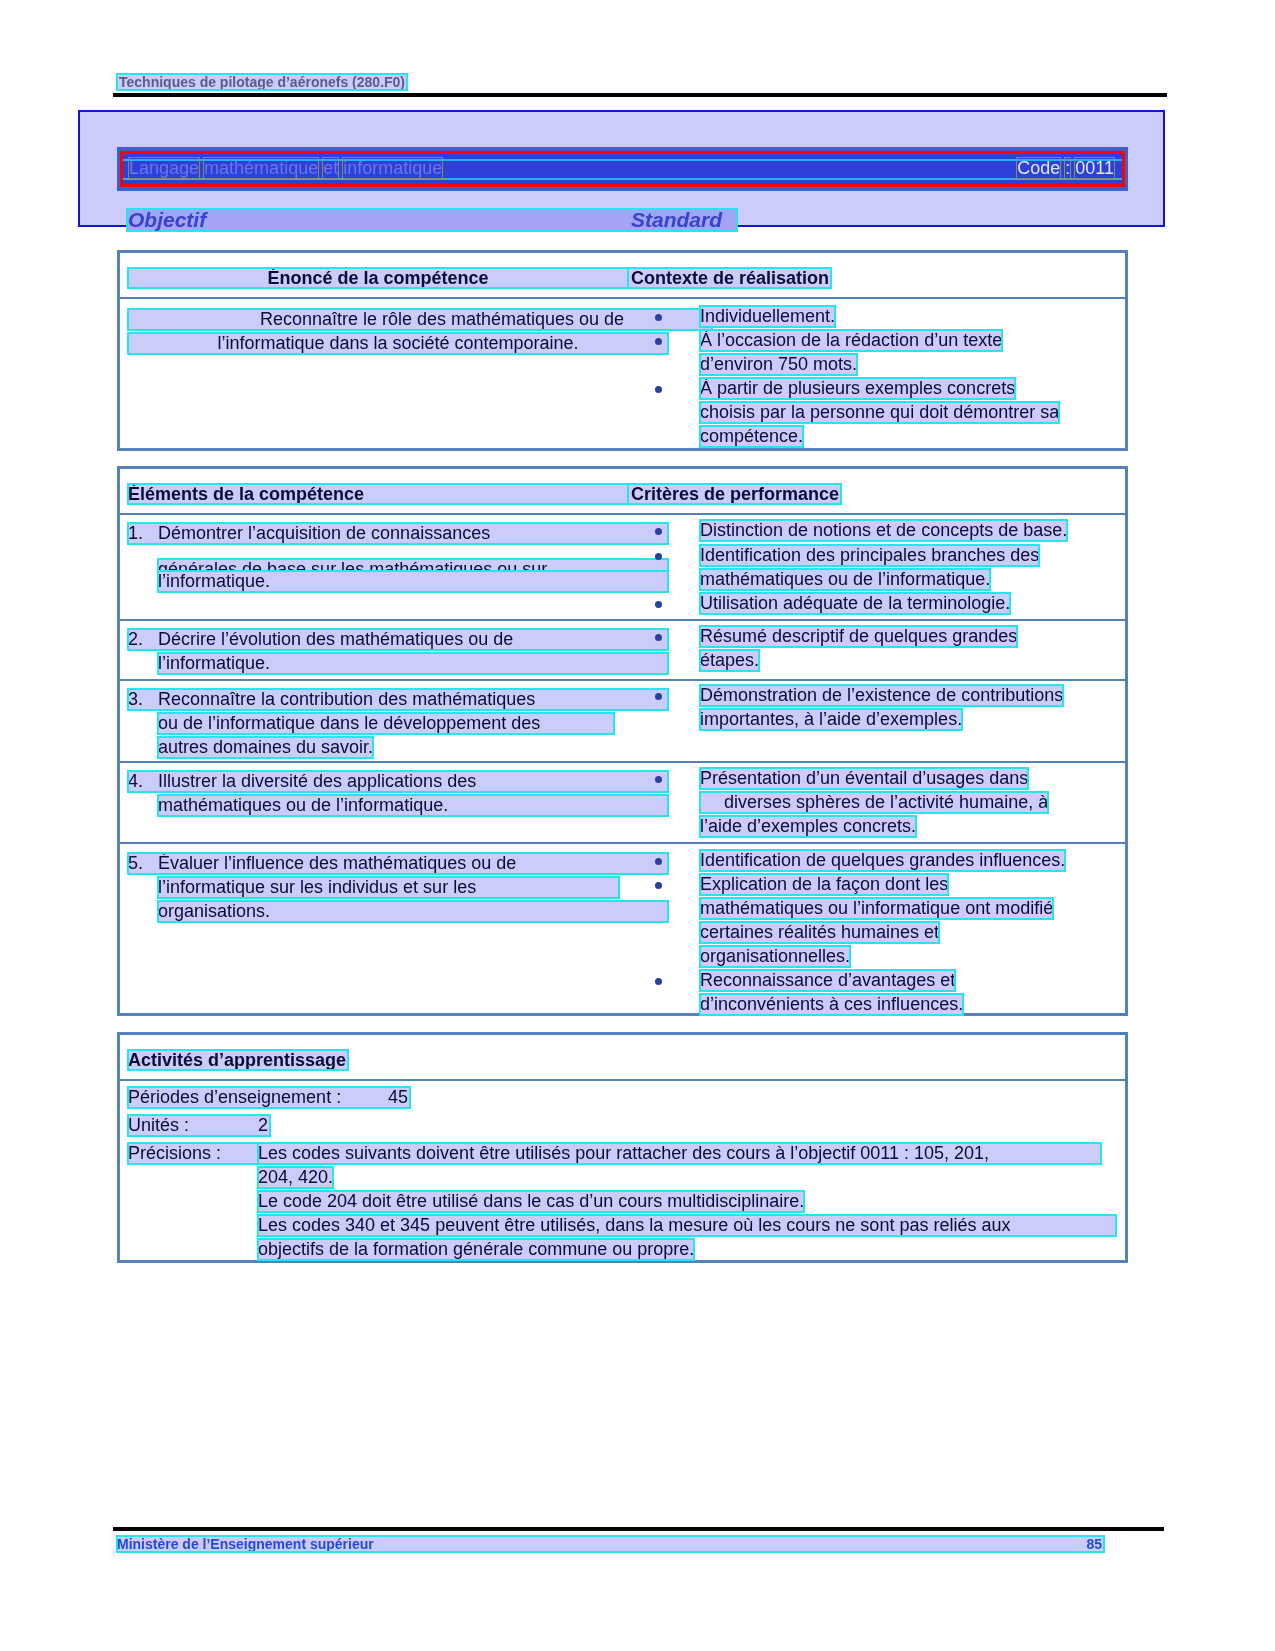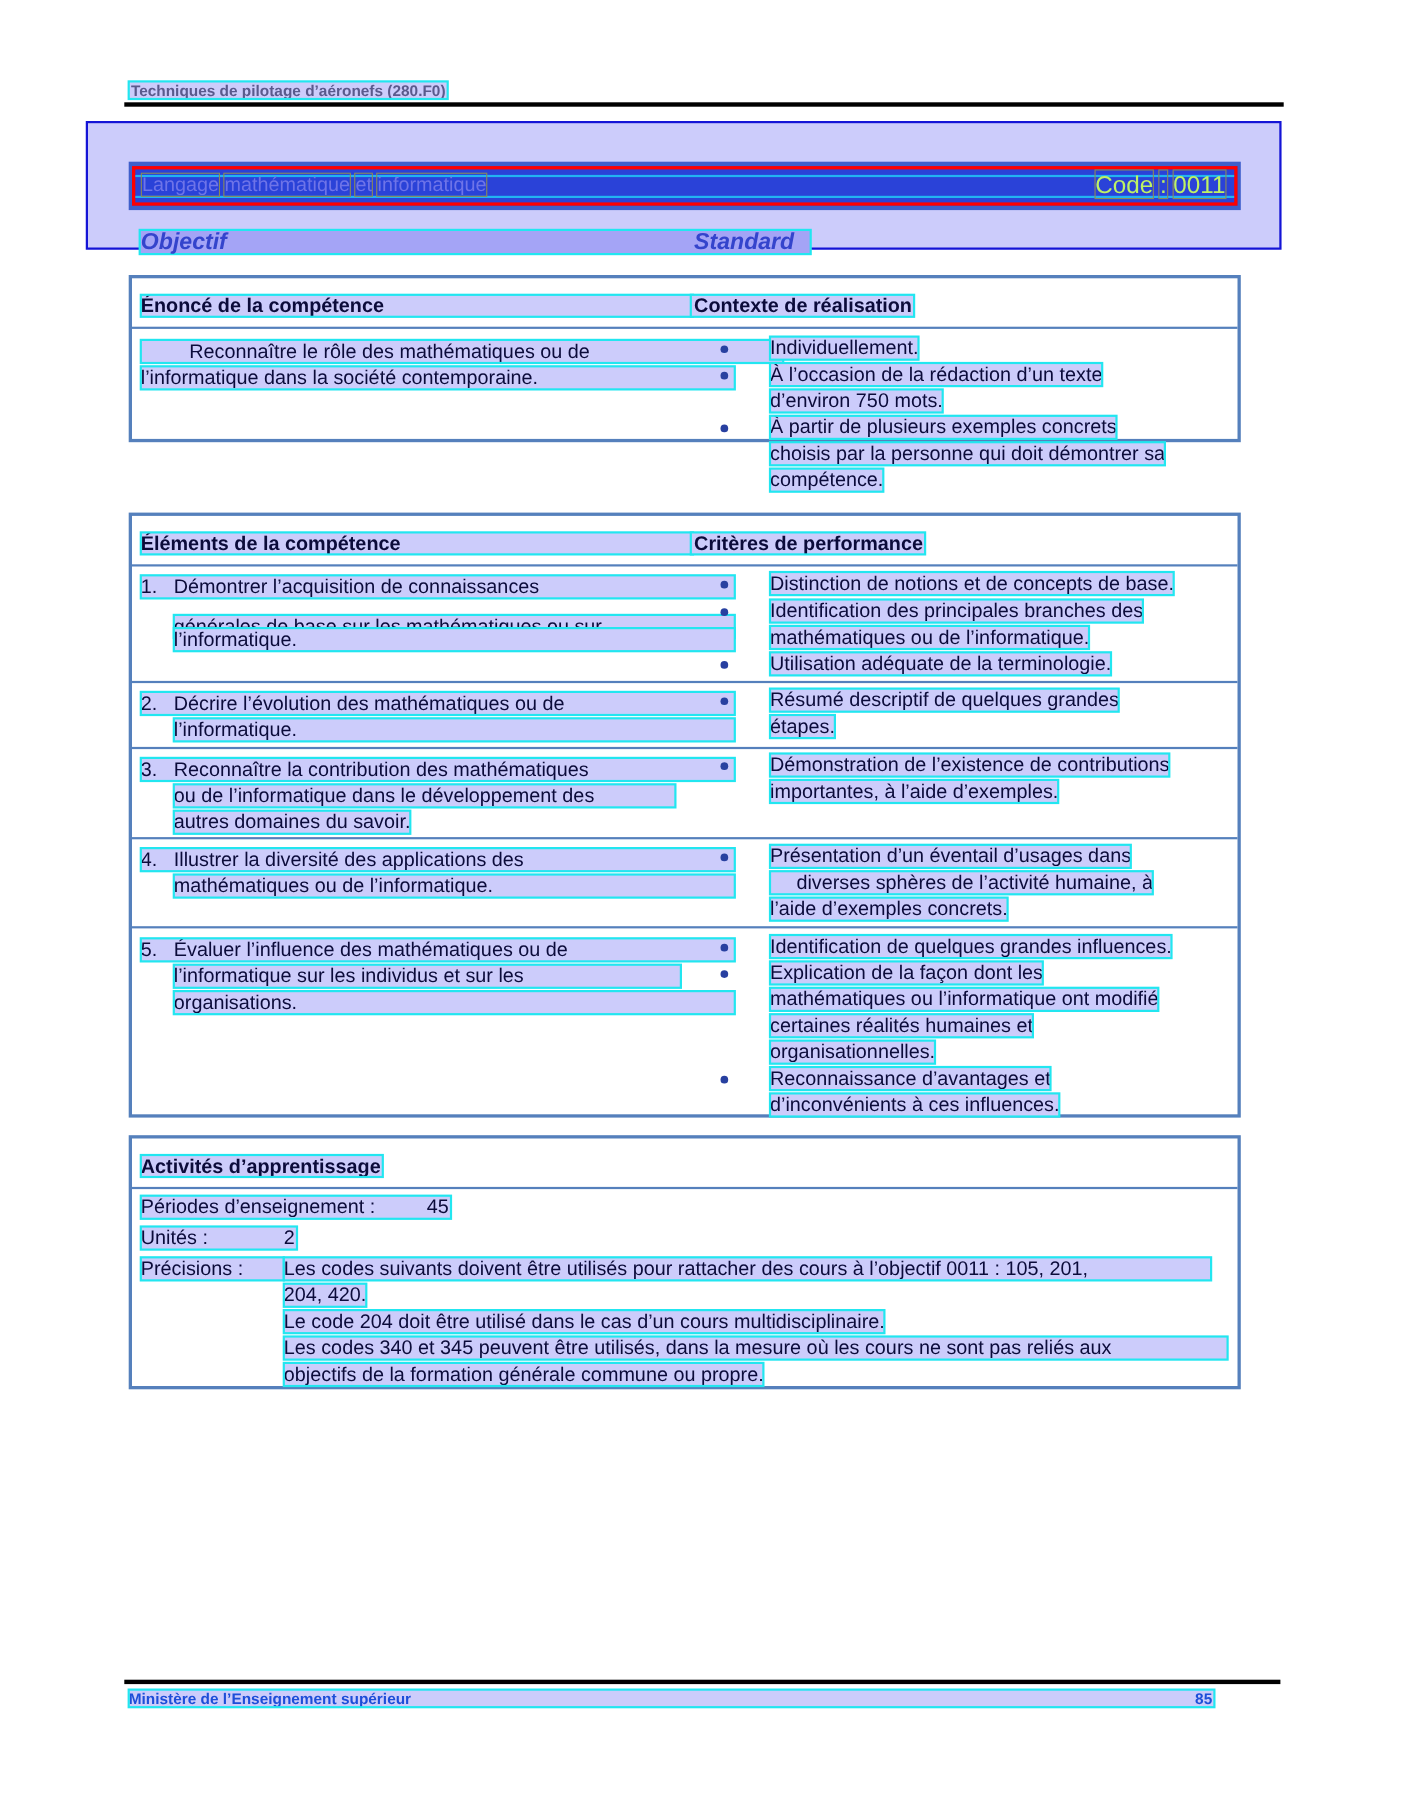--- a/index.html
+++ b/index.html
@@ -28,21 +28,21 @@
   .title-strip {
     position:absolute; left:0; right:0; top:5px; height:17px;
     border-top:2px solid #22b3f2; border-bottom:2px solid #22b3f2;
   }
   .title-text {
     position:absolute; left:6px; top:4px; font-size:18px; color:#6e74e8; line-height:20px;
     white-space:nowrap;
   }
   .title-text span, .code-text span { outline:1px solid #8a8a5a; outline-offset:0; }
   .code-text {
-    position:absolute; right:8px; top:4px; font-size:22px; color:#bef264; line-height:20px;
+    position:absolute; right:8px; top:4px; font-size:18px; color:#e5e5e5; line-height:20px;
     white-space:nowrap;
   }
   .subhead-row {
     position:absolute; left:127px; top:209px; width:610px; height:22px;
     background:#a4a4f6; outline:2px solid #22e6f0; outline-offset:-1px;
   }
   .subhead {
     position:absolute; top:0; font-size:21px; font-weight:bold; font-style:italic;
     color:#3444cc; line-height:22px;
   }
@@ -87,21 +87,21 @@
       <span>:</span>
       <span>0011</span>
     </div>
   </div>
 </div>
 <div class="subhead-row">
   <div class="subhead" style="left:1px;">Objectif</div>
   <div class="subhead" style="left:504px;">Standard</div>
 </div>
 
-<div class="box" style="top:250px; height:152px;">
+<div class="box" style="top:250px; height:201px;text-align:center;">
   <div class="box-head">
     <div class="h hl" style="left:8px; width:500px;">Énoncé de la compétence</div>
     <div class="h hl" style="left:508px; padding-left:3px;">Contexte de réalisation</div>
   </div>
   <div class="row" style="height:150px;">
     <div class="line hl" style="left:8px; top:10px; width:540px;padding-left:44px;">Reconnaître le rôle des mathématiques ou de</div>
     <div class="line hl" style="left:8px; top:34px; width:540px;">l’informatique dans la société contemporaine.</div>
 
     <div class="bullet" style="left:535px; top:15px;"></div>
     <div class="line hl" style="left:580px; top:7px;">Individuellement.</div>

